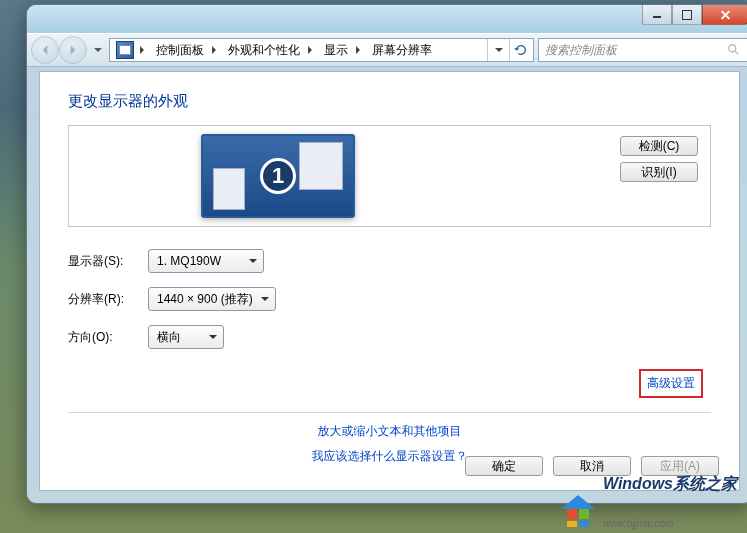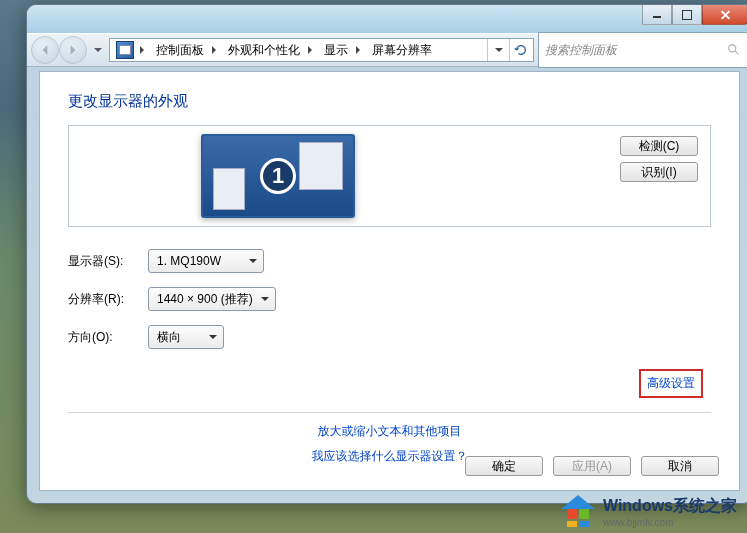--- a/index.html
+++ b/index.html
@@ -117,21 +117,21 @@
   .crumb-sep::after { content:""; border:4px solid transparent; border-left-color:#444; }
   .addr-end { margin-left: auto; display:flex; align-items:center; height:100%;}
   .addr-btn {
     width: 22px; height: 22px; border-left: 1px solid #c0cdd8;
     display:flex; align-items:center; justify-content:center; cursor:pointer;
   }
   .addr-btn.drop::after { content:""; border:4px solid transparent; border-top-color:#444; margin-top:4px;}
   .addr-btn.refresh svg { width:14px; height:14px; }
   
   .searchbox {
-    width: 210px; height: 36px;
+    width: 210px; height: 24px;
     background: #fff;
     border: 1px solid #8aa5b8;
     display: flex; align-items: center;
     padding: 0 6px;
     color: #888;
     font-style: italic;
   }
   .searchbox svg { width:14px; height:14px; margin-left:auto; opacity:0.6;}
   
   .content {
@@ -238,26 +238,27 @@
   
   .footer-btns {
     position: absolute; right: 20px; bottom: 14px;
     display: flex; gap: 10px;
   }
   .btn.disabled { color: #999; cursor: default; }
   
   .watermark {
     position: absolute;
     right: 10px; bottom: 4px;
-    display: flex; align-items: center; gap: 6px;
+    display: flex; align-items: flex-end; gap: 6px;
     font-size: 16px; font-weight: 600;
     color: #1a3a6a;
     pointer-events: none;
-  }
-  .watermark small { display:block; font-size:10px; font-weight:normal; color:#666;}
+    font-style: italic;
+  }
+  .watermark small { display:block; font-size:10px; font-weight:normal; color:#666;margin-top:23px;}
   .wm-logo {
     width: 38px; height: 34px; position: relative;
   }
   .wm-roof {
     position:absolute; left:2px; top:0;
     border-left: 17px solid transparent;
     border-right: 17px solid transparent;
     border-bottom: 14px solid #2a8adb;
   }
   .wm-sq { position:absolute; width:10px; height:10px; }
@@ -365,22 +366,22 @@
 
     <hr class="divider">
 
     <div class="link-list">
       <span class="text-link">放大或缩小文本和其他项目</span>
       <span class="text-link">我应该选择什么显示器设置？</span>
     </div>
 
     <div class="footer-btns">
       <button class="btn">确定</button>
+      <button class="btn">取消</button>
       <button class="btn disabled">应用(A)</button>
-      <button class="btn">取消</button>
     </div>
   </div>
 </div>
 
 <div class="watermark">
   <div class="wm-logo">
     <div class="wm-roof"></div>
     <div class="wm-sq r"></div>
       <div class="wm-sq g"></div>
     <div class="wm-sq y"></div>

